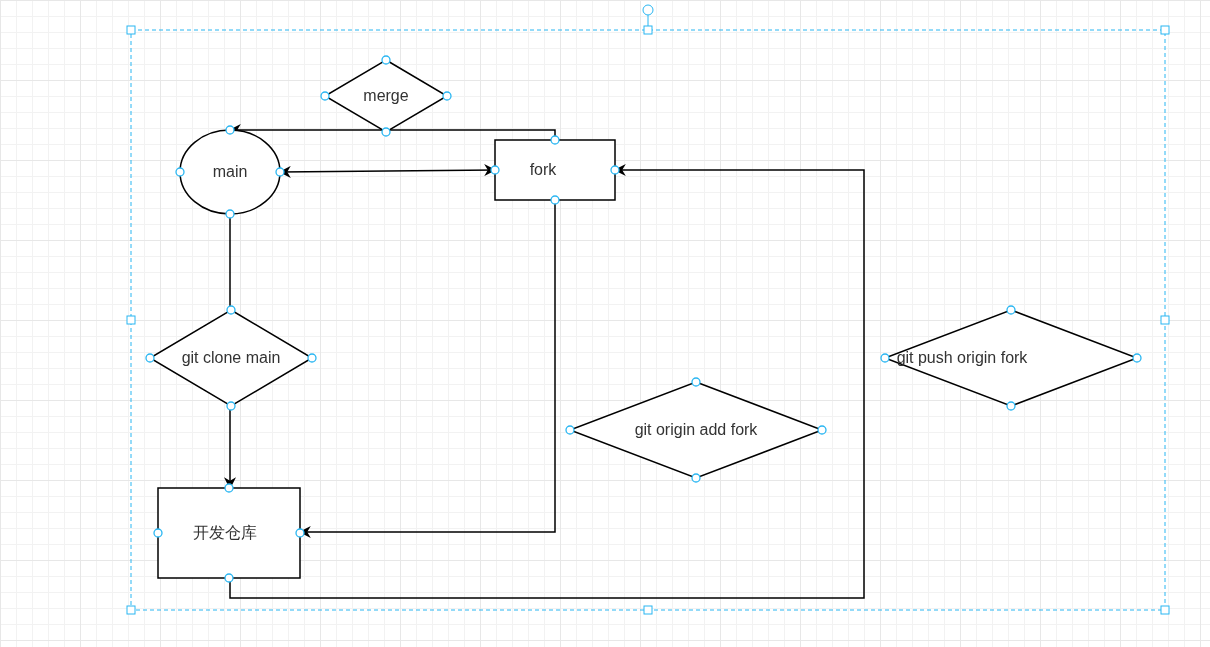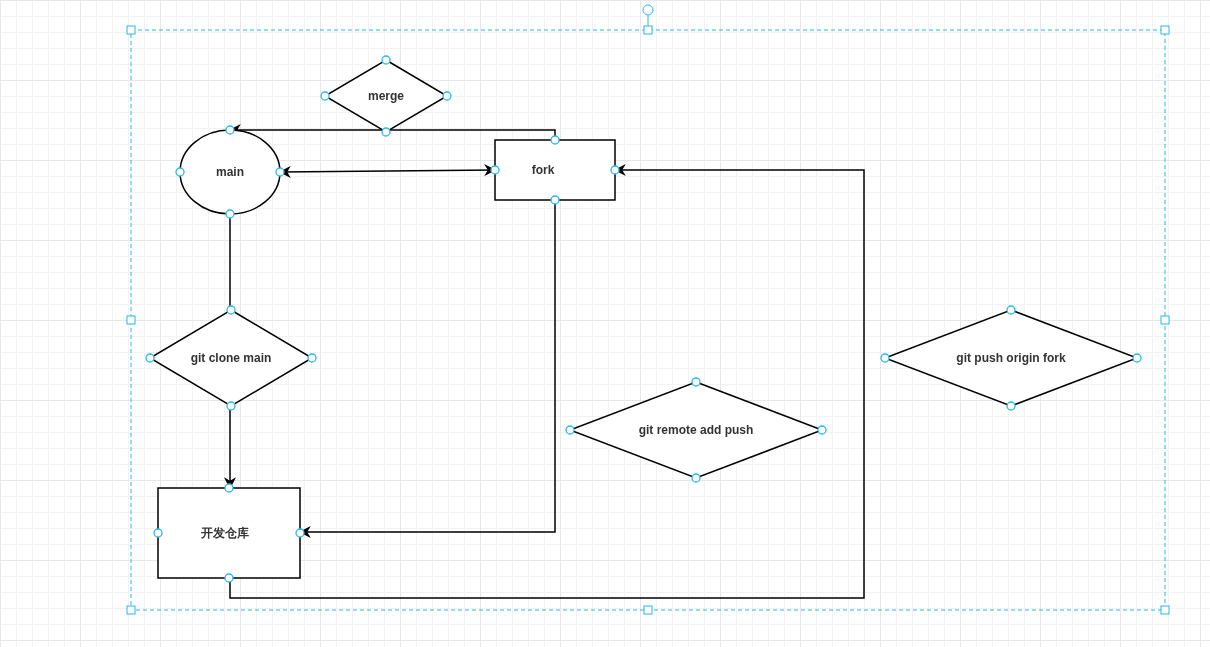--- a/index.html
+++ b/index.html
@@ -9,21 +9,21 @@
     background-image:
       linear-gradient(to right, #e7e7e7 1px, transparent 1px),
       linear-gradient(to bottom, #e7e7e7 1px, transparent 1px),
       linear-gradient(to right, #f2f2f2 1px, transparent 1px),
       linear-gradient(to bottom, #f2f2f2 1px, transparent 1px);
     background-size: 80px 80px, 80px 80px, 16px 16px, 16px 16px;
   }
   .shape-label{
     position:absolute;
     display:flex;align-items:center;justify-content:center;
-    font-size:12px;color:#333;pointer-events:none;font-weight:bold;
+    font-size:16px;color:#333;pointer-events:none;
   }
 </style>
 </head>
 <body>
 
 <div class="grid"></div>
 
 <svg width="1210" height="647" style="position:absolute;left:0;top:0;">
   <defs>
     <marker id="arrow" viewBox="0 0 10 10" refX="9" refY="5" markerWidth="8" markerHeight="8" orient="auto-start-reverse">
@@ -116,14 +116,14 @@
     <circle cx="885" cy="358" r="4"></circle>
     <circle cx="1137" cy="358" r="4"></circle>
   </g>
 </svg>
 
 <div class="shape-label" style="left:180px;top:130px;width:100px;height:84px;">main</div>
 <div class="shape-label" style="left:483px;top:140px;width:120px;height:60px;">fork</div>
 <div class="shape-label" style="left:154px;top:488px;width:142px;height:90px;">开发仓库</div>
 <div class="shape-label" style="left:325px;top:60px;width:122px;height:72px;">merge</div>
 <div class="shape-label" style="left:150px;top:310px;width:162px;height:96px;">git clone main</div>
-<div class="shape-label" style="left:570px;top:382px;width:252px;height:96px;">git remote add push</div>
-<div class="shape-label" style="left:885px;top:310px;width:252px;height:96px;">git push origin fork</div>
+<div class="shape-label" style="left:570px;top:382px;width:252px;height:96px;">git origin add fork</div>
+<div class="shape-label" style="left:836px;top:310px;width:252px;height:96px;">git push origin fork</div>
 
 </body></html>

